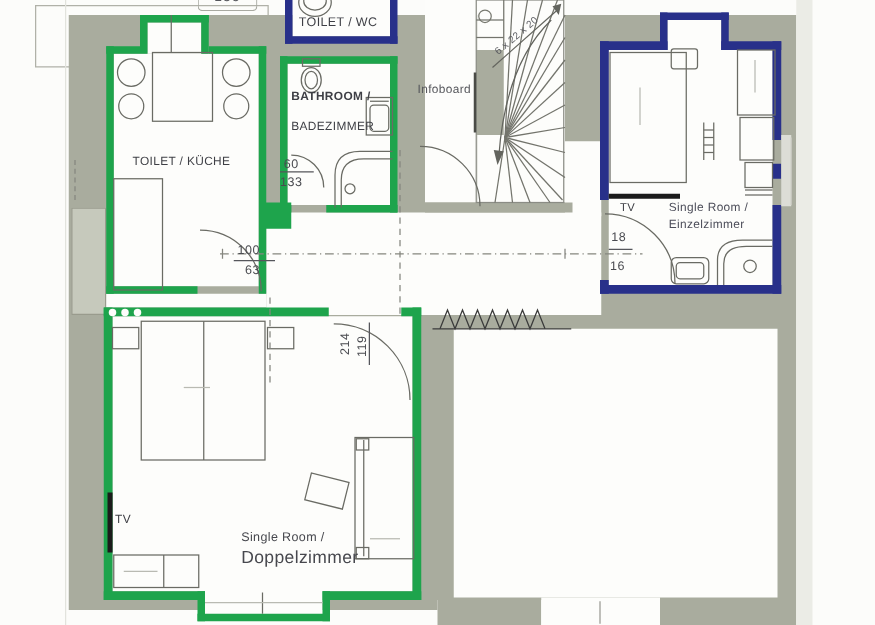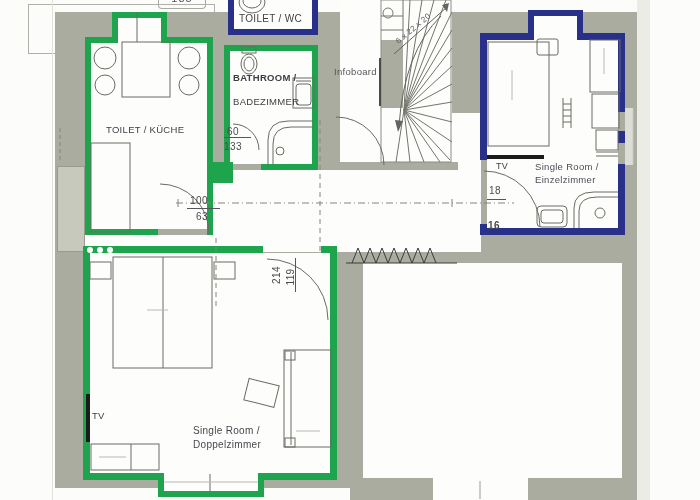--- a/index.html
+++ b/index.html
@@ -234,35 +234,35 @@
   </svg>
 
   <div class="lbl" style="left:106px;top:124px;">TOILET / KÜCHE</div>
   <div class="lbl" style="left:239px;top:13px;font-size:10px;">TOILET / WC</div>
   <div class="lbl" style="left:233px;top:72px;font-weight:bold;">BATHROOM /</div>
   <div class="lbl" style="left:233px;top:96px;">BADEZIMMER</div>
   <div class="lbl" style="left:334px;top:66px;color:#55565b;">Infoboard</div>
   <div class="lbl" style="left:535px;top:161px;color:#4b4c58;">Single Room /</div>
   <div class="lbl" style="left:535px;top:174px;color:#4b4c58;">Einzelzimmer</div>
   <div class="lbl" style="left:193px;top:425px;font-size:10px;color:#47484e;">Single Room /</div>
-  <div class="lbl" style="left:193px;top:439px;font-size:10px;color:#47484e;">Doppelzimmer</div>
+  <div class="lbl" style="left:193px;top:439px;font-size:14px;color:#47484e;">Doppelzimmer</div>
   <div class="lbl" style="left:496px;top:160px;font-size:9px;">TV</div>
   <div class="lbl" style="left:92px;top:410px;">TV</div>
 
   <div class="dim" style="left:227px;top:126px;">60</div>
   <div class="uline" style="left:224px;top:137px;width:27px;"></div>
   <div class="dim" style="left:224px;top:141px;">133</div>
 
   <div class="dim" style="left:190px;top:195px;">100</div>
   <div class="uline" style="left:187px;top:208px;width:33px;"></div>
   <div class="dim" style="left:196px;top:211px;">63</div>
 
   <div class="dim" style="left:489px;top:185px;">18</div>
   <div class="uline" style="left:487px;top:199px;width:19px;"></div>
-  <div class="dim" style="left:488px;top:220px;font-weight:bold;">16</div>
+  <div class="dim" style="left:488px;top:208px;">16</div>
 
   <div class="vdim" style="left:283px;top:281px;">214</div>
   <div class="uline" style="left:295px;top:258px;width:1px;height:34px;"></div>
   <div class="vdim" style="left:297px;top:283px;">119</div>
 
   <div class="stairnote" style="left:392px;top:24px;">6 x 22 x 20</div>
 
   <div class="stamp">
     <span>185</span>
   </div>

